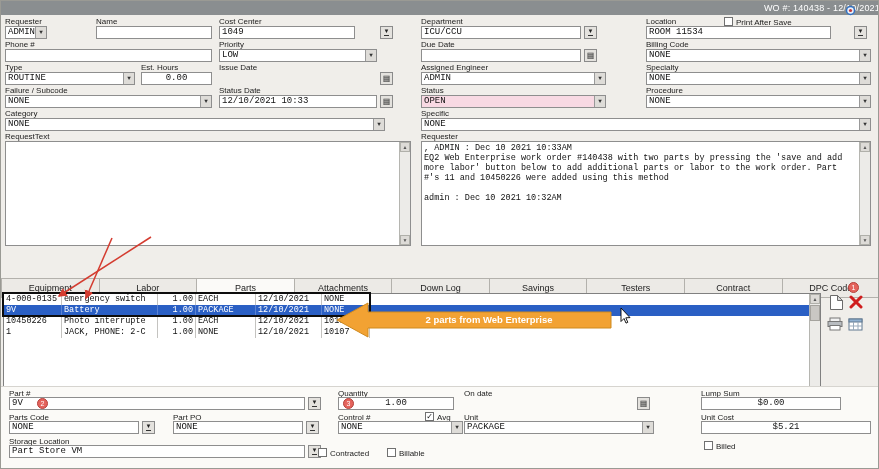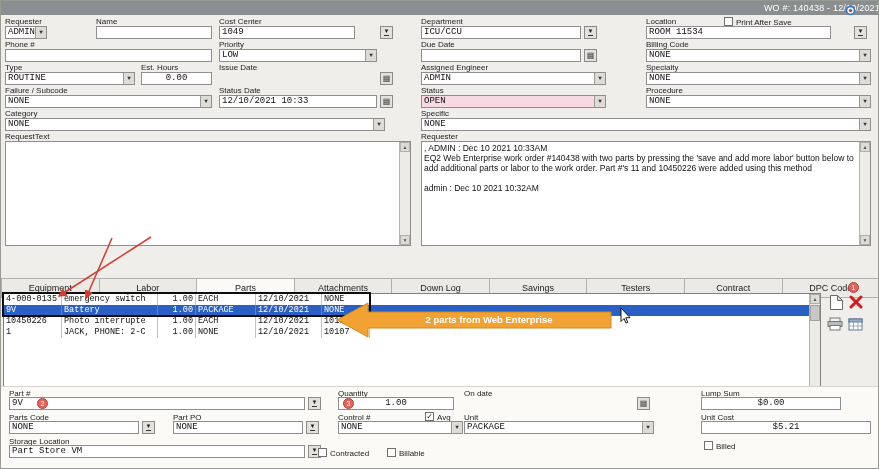--- a/index.html
+++ b/index.html
@@ -15,21 +15,21 @@
   .fld.right{text-align:center}
   .combo{padding-right:14px}
   .dd{position:absolute;right:0;top:0;width:11px;height:11px;background:#dedcd8;border-left:1px solid #999;font-size:6px;color:#333;display:flex;align-items:center;justify-content:center}
   .sqbtn{position:absolute;width:13px;height:13px;background:#e4e2de;border:1px solid #8a8a8a;display:flex;align-items:center;justify-content:center}
   .sqbtn .g{font-size:6px;line-height:5px;color:#222;border-bottom:1px solid #333;padding-bottom:1px}
   .sqbtn .cal{font-size:8px;line-height:8px;color:#444;border-bottom:none}
   .pink{background:#f8d9e3}
   .checkbox{position:absolute;width:9px;height:9px;background:#fff;border:1px solid #707070;font-size:8px;line-height:8px;text-align:center;color:#111}
 
   .txtarea{position:absolute;background:#fff;border:1px solid #8e8e8e}
-  .ta-content{position:absolute;left:2px;top:1px;right:13px;bottom:1px;font-family:Liberation Sans, sans-serif;font-size:8.5px;line-height:10px;color:#111;white-space:pre-wrap;overflow:hidden}
+  .ta-content{position:absolute;left:2px;top:1px;right:13px;bottom:1px;font-family:Liberation Mono, monospace;font-size:8.5px;line-height:10px;color:#111;white-space:pre-wrap;overflow:hidden}
   .vscroll{position:absolute;top:0;right:0;bottom:0;width:11px;background:#ecebe8;border-left:1px solid #b5b5b0}
   .sarr{position:absolute;left:0;width:10px;height:10px;font-size:5px;color:#555;display:flex;align-items:center;justify-content:center;background:#dddbd7;border:1px solid #b0b0aa}
   .sarr.top{top:0}.sarr.bot{bottom:0}
   .thumb{position:absolute;left:0;top:11px;width:10px;height:16px;background:#c9c7c3;border:1px solid #a5a39e}
 
   .tabs{position:absolute;left:0;top:277px;width:879px;height:20px;display:flex}
   .tab{flex:1;background:#eceae6;border:1px solid #b3b1ac;border-right:none;font-size:9px;color:#222;display:flex;align-items:center;justify-content:center;white-space:nowrap}
   .tab:last-child{border-right:1px solid #b3b1ac}
   .tab.active{background:#fbfaf8}
 

